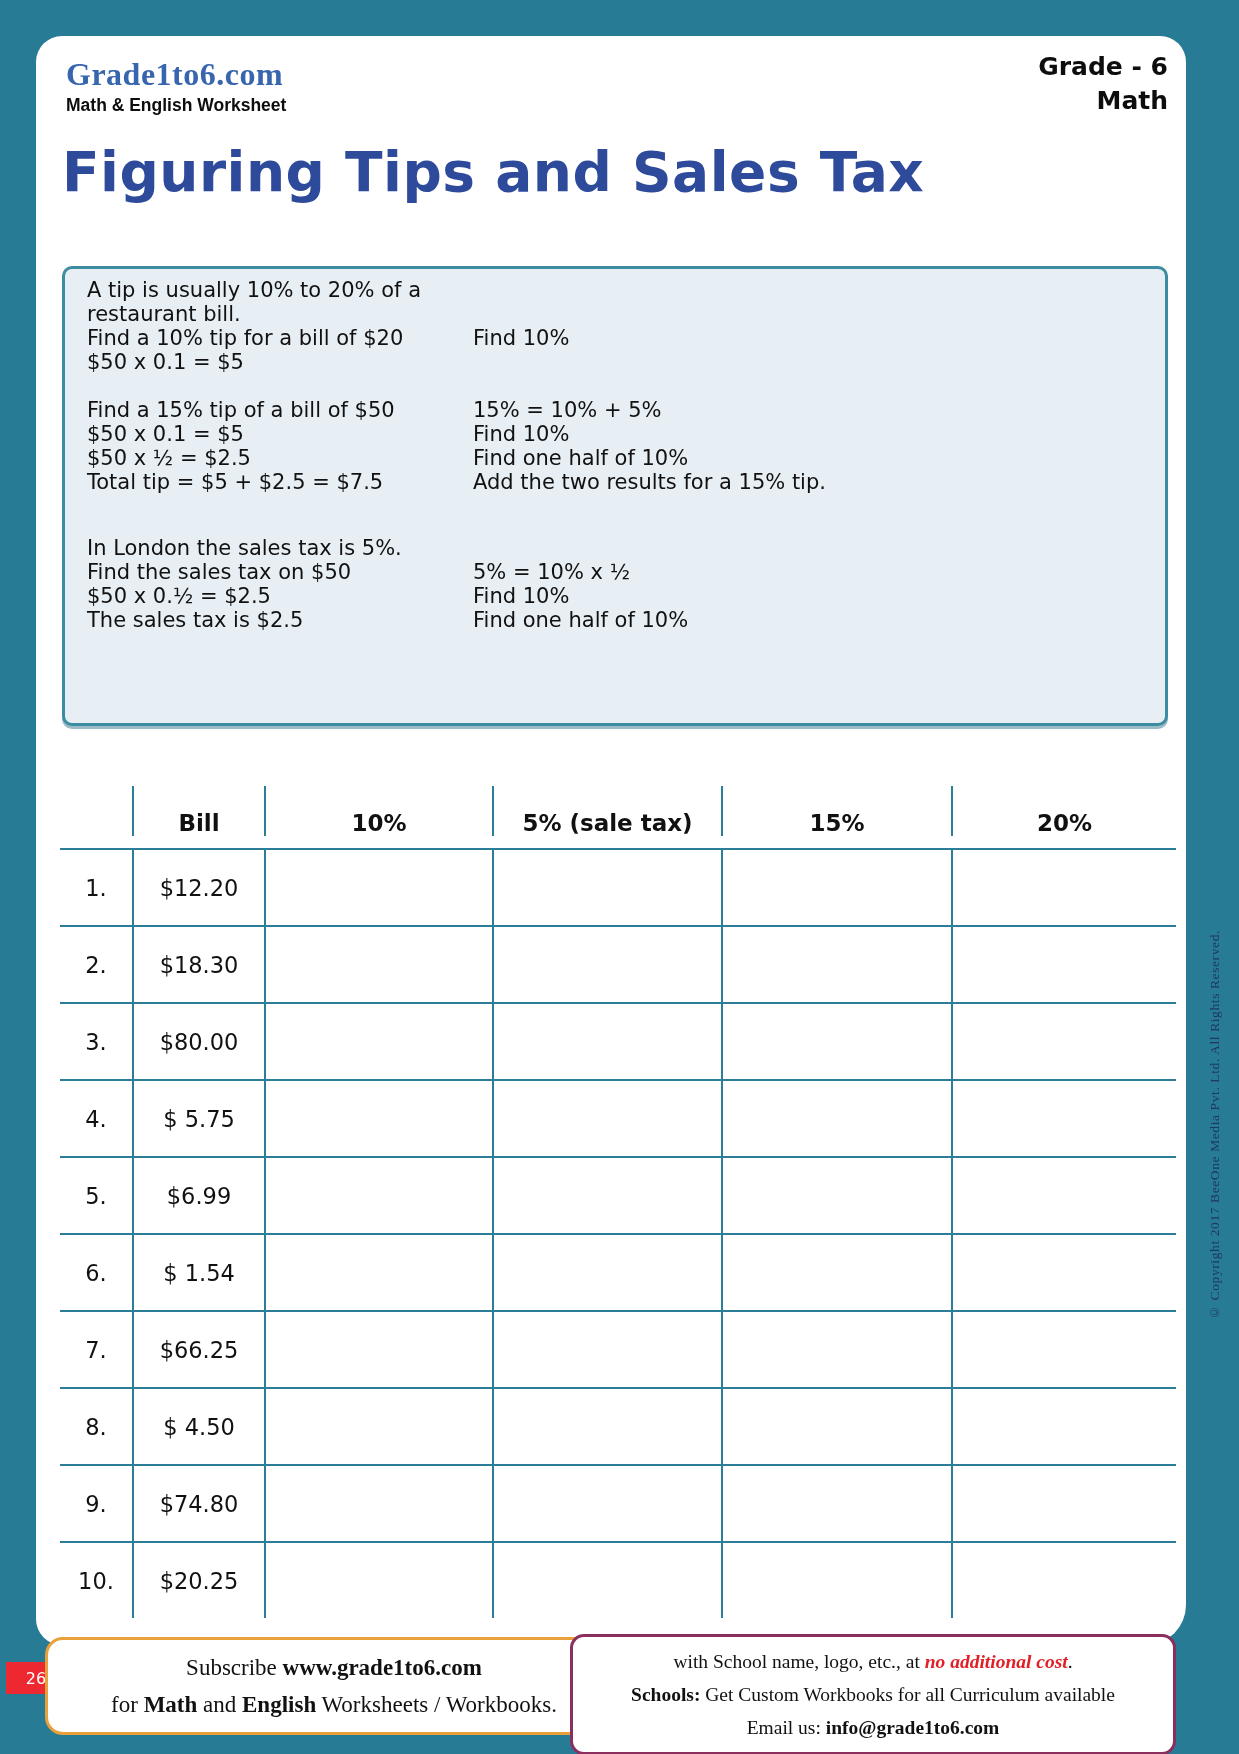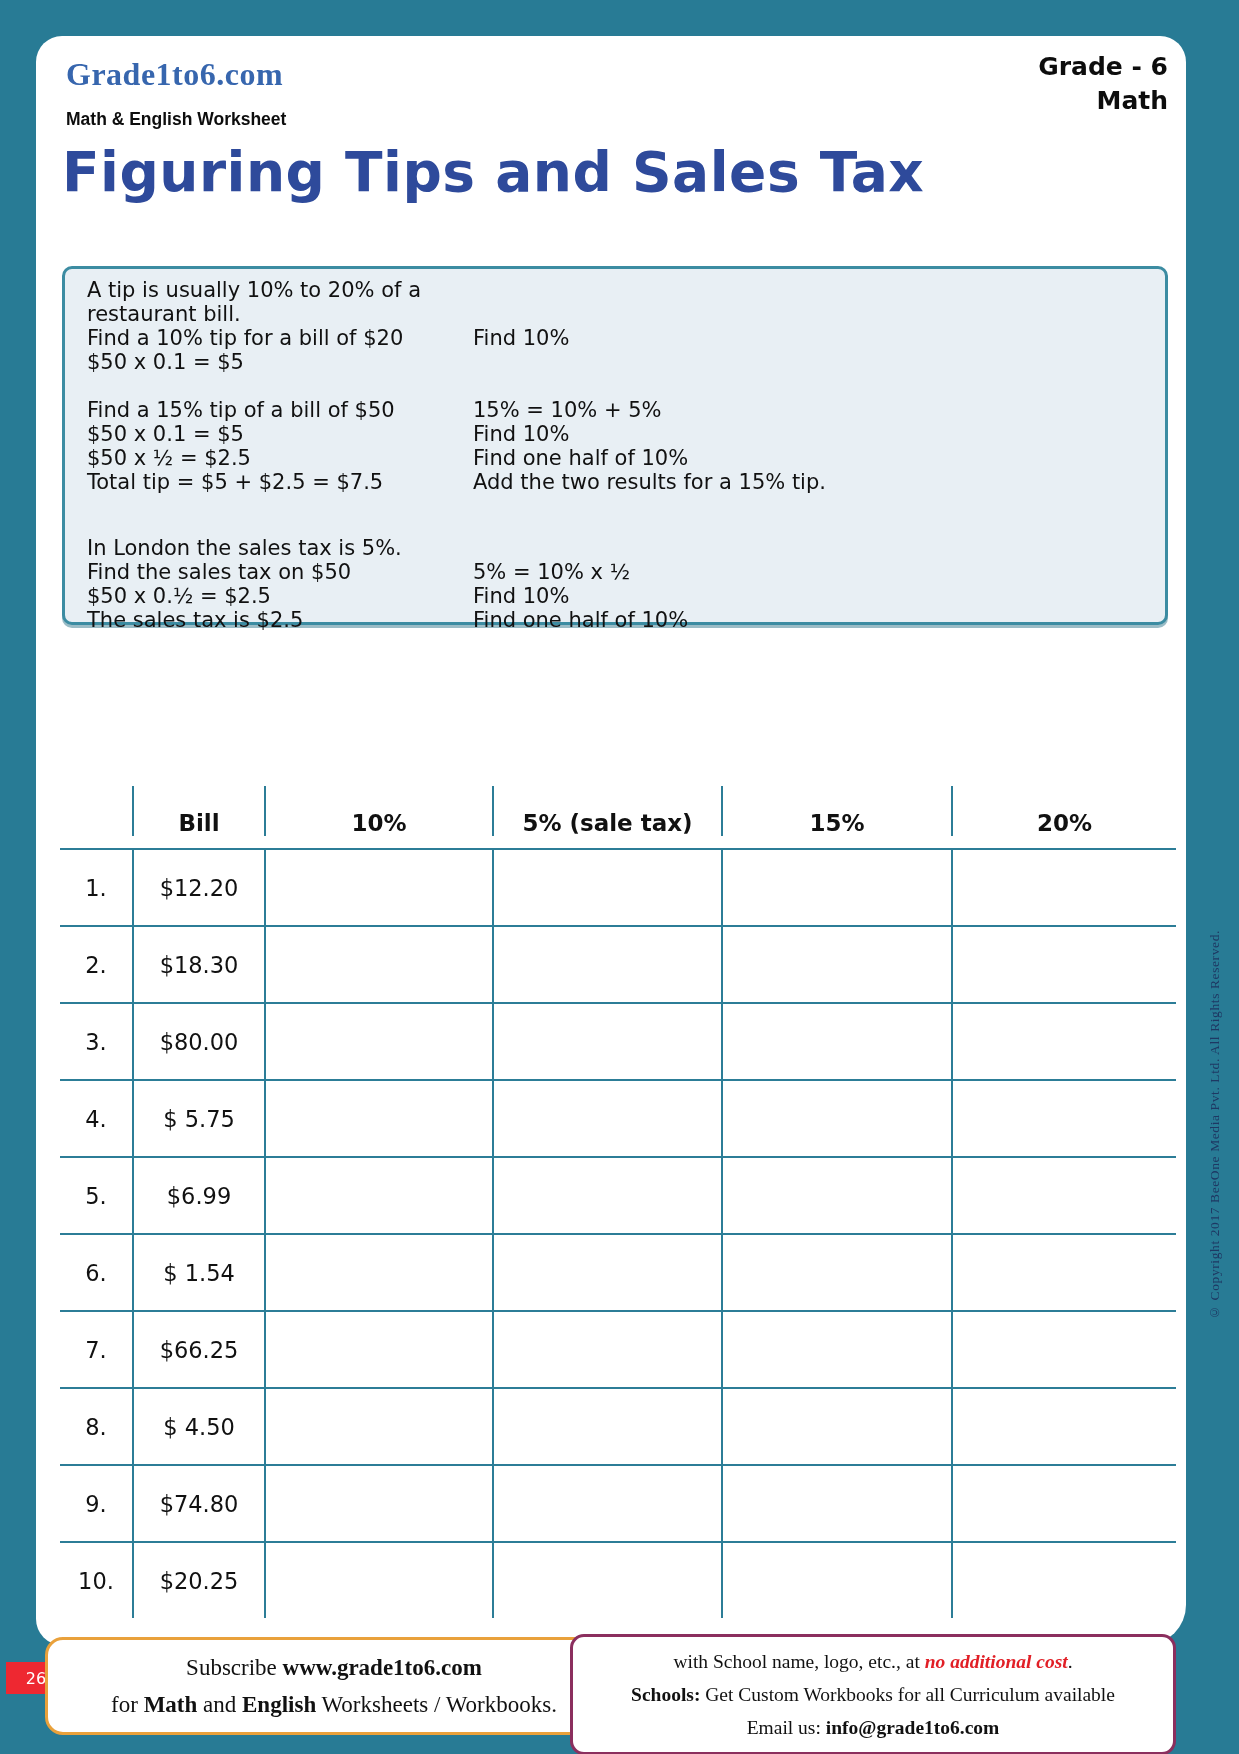--- a/index.html
+++ b/index.html
@@ -9,29 +9,29 @@
   }
   *{margin:0;padding:0;box-sizing:border-box}
   body{width:1239px;height:1754px;font-family:"DejaVu Sans",sans-serif}
   .canvas{position:relative;width:1239px;height:1754px;background:var(--teal);overflow:hidden}
   .page{position:absolute;left:36px;top:36px;width:1150px;height:1609px;background:#fff;
         border-radius:26px 26px 40px 26px}
 
   
   .logo{position:absolute;left:30px;top:20px}
   .logo .site{font-family:"Liberation Serif",serif;font-weight:bold;font-size:32px;color:var(--logo-blue);letter-spacing:.5px}
-  .logo .tagline{font-family:"Liberation Sans",sans-serif;font-weight:bold;font-size:17.5px;color:#0d0d0d;margin-top:16px}
+  .logo .tagline{font-family:"Liberation Sans",sans-serif;font-weight:bold;font-size:17.5px;color:#0d0d0d;margin-top:2px}
   .gradeblock{position:absolute;right:18px;top:14px;text-align:right;font-weight:bold;
               font-size:25px;line-height:34px;color:#0d0d0d}
 
   .title{position:absolute;left:26px;top:104px;font-size:55px;font-weight:bold;
          color:var(--title-blue);letter-spacing:.5px}
 
   
-  .ibox{position:absolute;left:26px;top:230px;width:1106px;height:359px;
+  .ibox{position:absolute;left:26px;top:230px;width:1106px;height:460px;
         background:var(--box-bg);border:3px solid var(--box-border);border-radius:10px;
         box-shadow:0 3px 0 rgba(32,106,128,.45);
         padding:9px 10px 0 22px;font-size:21px;line-height:24px;color:var(--ink)}
   .ib-row{display:flex}
   .ib-left{width:386px;flex:none}
   .ib-right{flex:1}
   .sp-small{height:24px}
   .sp-large{height:42px}
 
   

